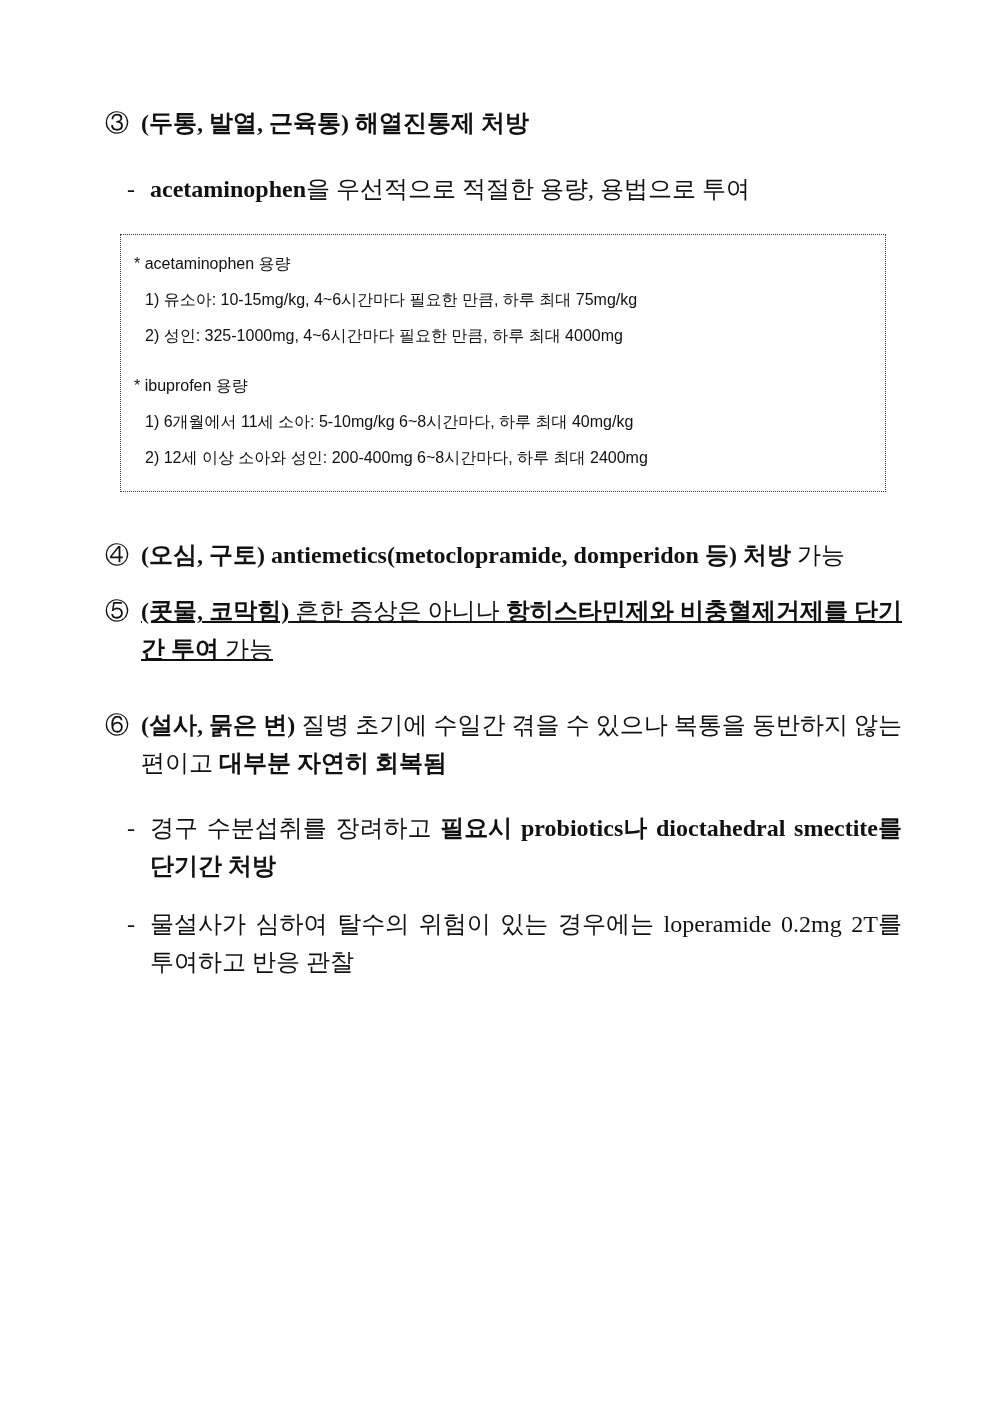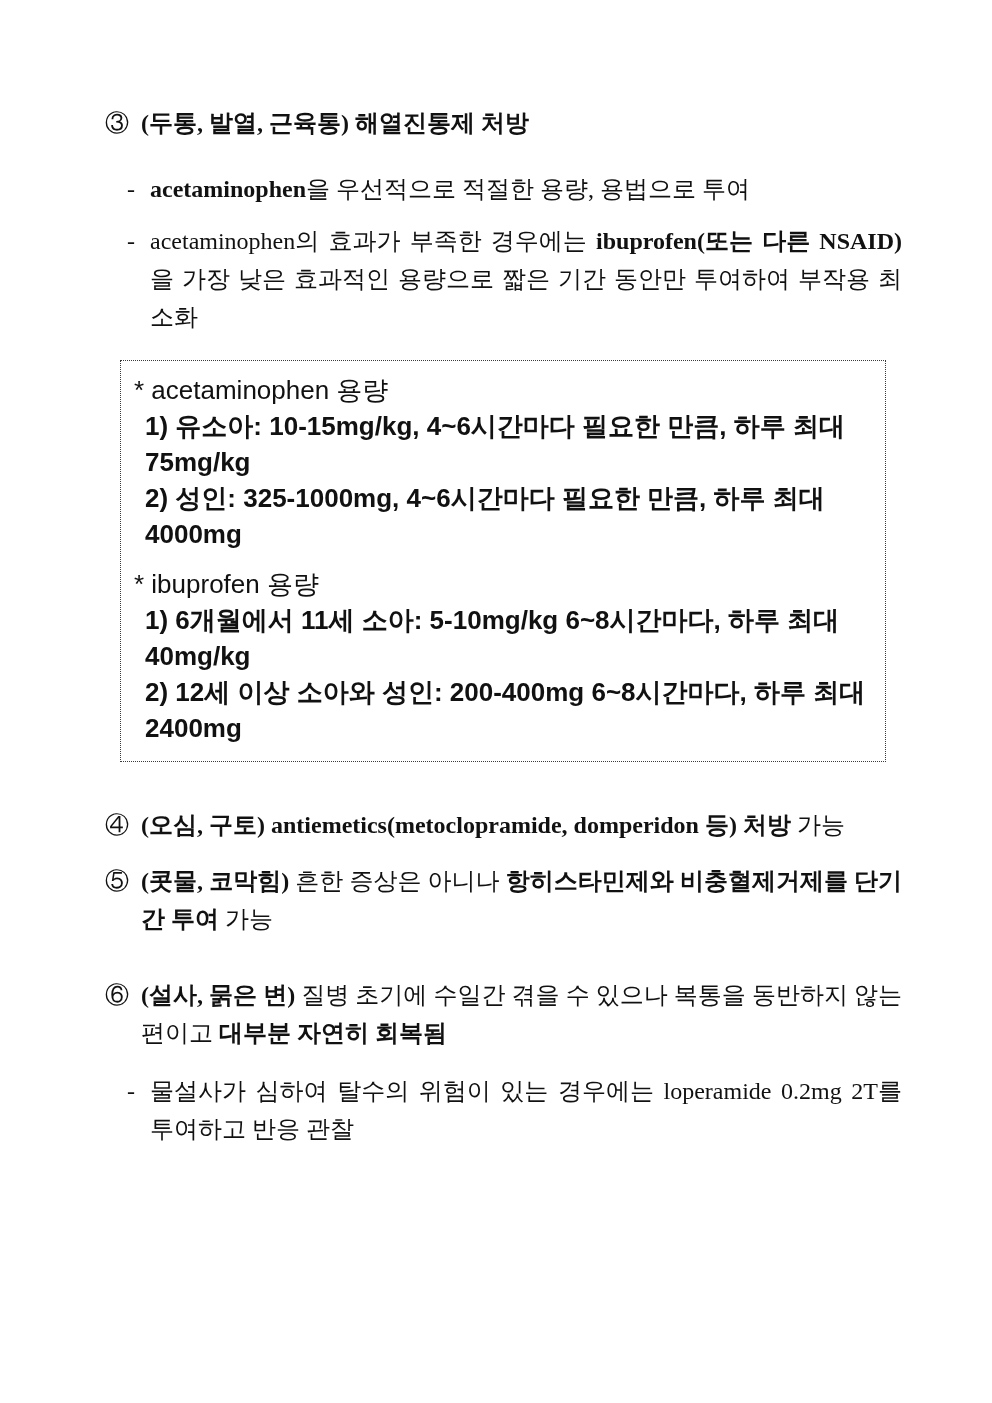--- a/index.html
+++ b/index.html
@@ -33,53 +33,52 @@
   .hnum { display: inline-block; width: 36px; text-indent: 0; font-weight: normal; }
 
   .bullet { padding-left: 45px; text-indent: -23px; }
   .dash { display: inline-block; width: 23px; text-indent: 0; }
 
   .mb28 { margin-bottom: 28px; }
   .mb24 { margin-bottom: 24px; }
   .mb20 { margin-bottom: 20px; margin-top: 27px; }
   .mb18 { margin-bottom: 18px; }
   .mb16 { margin-bottom: 16px; }
-  .mb10 { margin-bottom: 14px; }
+  .mb10 { margin-bottom: 26px; }
   .mb30 { margin-bottom: 30px; }
-  .mb38 { margin-bottom: 38px; }
+  .mb38 { margin-bottom: 38px; text-decoration: underline; }
 
   .dosebox {
     box-sizing: border-box;
     width: 766px;
     margin: 0 0 44px 15px;
     border: 1px dotted #3a3a3a;
     padding: 11px 16px 15px 13px;
     font-family: "Liberation Sans", "DejaVu Sans", sans-serif;
   }
   .dosebox p {
-    font-size: 26px;
+    font-size: 16px;
     line-height: 36px;
     text-align: left;
     font-family: "Liberation Sans", "DejaVu Sans", sans-serif;
   }
-  .dose-item { padding-left: 11px; font-weight: bold; }
+  .dose-item { padding-left: 11px; }
   .dose-group-2 { margin-top: 14px; }
 </style>
 </head>
 <body>
 
 <div class="page">
   <div class="content">
 
     <div>
       <p class="heading mb28"><span class="hnum">③</span><b>(두통, 발열, 근육통) 해열진통제 처방</b></p>
 
       <p class="bullet mb10"><span class="dash">-</span><b>acetaminophen</b><span>을 우선적으로 적절한 용량, 용법으로 투여</span></p>
 
-      <p class="bullet mb24"><span class="dash">-</span><span>acetaminophen의 효과가 부족한 경우에는 </span><b>ibuprofen(또는 다른 NSAID)</b><span>을 가장 낮은 효과적인 용량으로 짧은 기간 동안만 투여하여 부작용 최소화</span></p>
 
 
       <div class="dosebox">
         <div>
           <p>* acetaminophen 용량</p>
           <p class="dose-item">1) 유소아: 10-15mg/kg, 4~6시간마다 필요한 만큼, 하루 최대 75mg/kg</p>
           <p class="dose-item">2) 성인: 325-1000mg, 4~6시간마다 필요한 만큼, 하루 최대 4000mg</p>
         </div>
         <div class="dose-group-2">
           <p>* ibuprofen 용량</p>
@@ -94,18 +93,19 @@
 
     </div>
 
     <div>
       <p class="heading mb38"><span class="hnum">⑤</span><b>(콧물, 코막힘)</b><span> 흔한 증상은 아니나 </span><b>항히스타민제와 비충혈제거제를 단기간 투여</b><span> 가능</span></p>
     </div>
 
     <div>
       <p class="heading mb20"><span class="hnum">⑥</span><b>(설사, 묽은 변)</b><span> 질병 초기에 수일간 겪을 수 있으나 복통을 동반하지 않는 편이고 </span><b>대부분 자연히 회복됨</b></p>
 
+      <p class="bullet mb20"><span class="dash">-</span><span>경구 수분섭취를 장려하고 </span><b>필요시 probiotics나 dioctahedral smectite를 단기간 처방</b></p>
 
       <p class="bullet"><span class="dash">-</span><span>물설사가 심하여 탈수의 위험이 있는 경우에는 loperamide 0.2mg 2T를 투여하고 반응 관찰</span></p>
     </div>
 
   </div>
 </div>
 
 </body></html>

